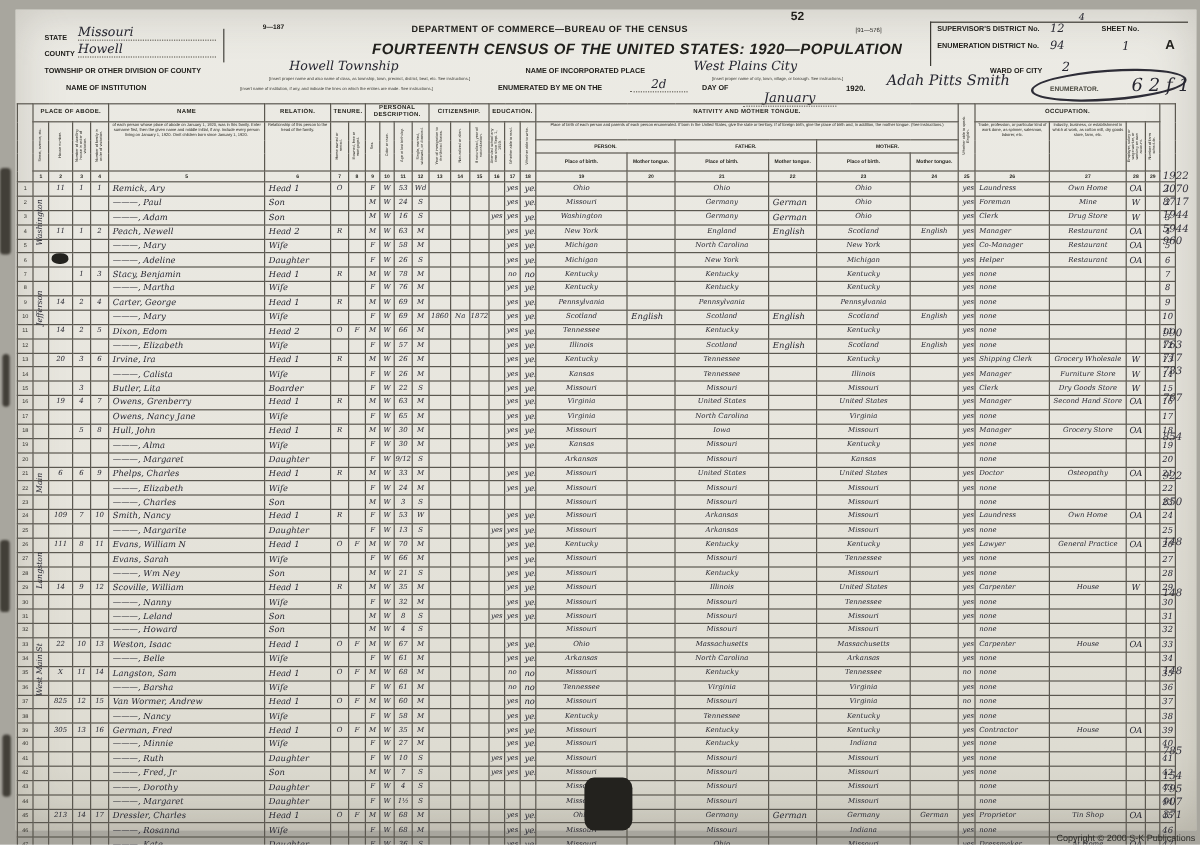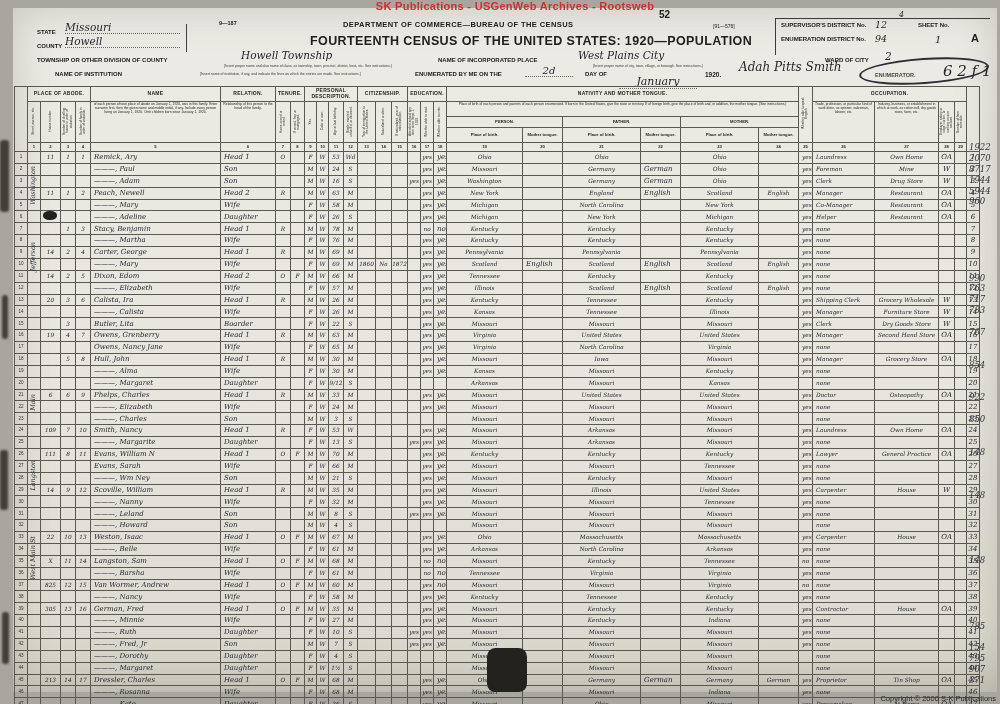--- a/index.html
+++ b/index.html
@@ -37,35 +37,34 @@
   .mnote{position:absolute;font-family:"DejaVu Serif",serif;font-style:italic;font-size:8.5px;color:#33323c;}
   .blot{position:absolute;background:#23221e;border-radius:45%;}
   .smudge{position:absolute;background:#423f38;filter:blur(1px);border-radius:3px;}
   .oval{position:absolute;border:2px solid #2e2d37;border-radius:50%;transform:rotate(-4deg);}
 </style>
 </head>
 <body>
 
 <div class="page">
 
-  <div class="watermark">SK Publications - USGenWeb Archives - Rootsweb</div>
 
   <div class="smudge" style="left:0;top:140px;width:9px;height:72px;"></div>
   <div class="smudge" style="left:2px;top:295px;width:6px;height:44px;"></div>
   <div class="smudge" style="left:0;top:450px;width:8px;height:60px;"></div>
   <div class="smudge" style="left:2px;top:612px;width:7px;height:52px;"></div>
 
   <div class="paper">
 
     <div>
       <span class="p b" style="left:206px;top:12px;font-size:5.5px;">9—187</span>
       <span class="p b" style="left:330px;top:12px;width:322px;text-align:left;font-size:7.5px;letter-spacing:.4px;">DEPARTMENT OF COMMERCE—BUREAU OF THE CENSUS</span>
       <span class="p b" style="left:646px;top:1px;font-size:10px;">52</span>
       <span class="p" style="left:700px;top:15px;font-size:5px;">[91—576]</span>
-      <span class="p b" style="left:297px;top:26px;width:420px;text-align:center;font-size:12.5px;letter-spacing:.4px;">FOURTEENTH CENSUS OF THE UNITED STATES: 1920—POPULATION</span>
+      <span class="p b" style="left:297px;top:26px;width:420px;text-align:center;font-size:12.5px;letter-spacing:.4px;font-style:italic;">FOURTEENTH CENSUS OF THE UNITED STATES: 1920—POPULATION</span>
       <span class="hw p" style="left:886px;top:2px;font-size:8px;">4</span>
 
       <span class="p b" style="left:24px;top:21px;font-size:6px;">STATE</span>
       <span class="hw p dot" style="left:52px;top:13px;font-size:10.5px;width:115px;">Missouri</span>
       <span class="p b" style="left:24px;top:35px;font-size:6px;">COUNTY</span>
       <span class="hw p dot" style="left:52px;top:27px;font-size:10.5px;width:115px;">Howell</span>
       <span class="p" style="left:172px;top:16px;width:1px;height:28px;border-right:1px solid #44423c;"></span>
 
       <span class="p" style="left:762px;top:10px;width:214px;height:36px;border-left:1px solid #3c3a34;border-top:1px solid #3c3a34;"></span>
       <span class="p b" style="left:768px;top:14px;font-size:6px;">SUPERVISOR'S DISTRICT No.</span>
@@ -613,21 +612,21 @@
             <td class="hwc"></td>
             <td class="numc"></td>
             <td class="hwc">12</td>
           </tr>
           <tr>
             <td class="numc">13</td>
             <td class="hwc"></td>
             <td class="hwc sm">20</td>
             <td class="hwc sm">3</td>
             <td class="hwc sm">6</td>
-            <td class="hwc lft">Calista, Ira</td>
+            <td class="hwc lft">Irvine, Ira</td>
             <td class="hwc lft">Head 1</td>
             <td class="hwc sm">R</td>
             <td class="hwc sm"></td>
             <td class="hwc sm">M</td>
             <td class="hwc sm">W</td>
             <td class="hwc sm">26</td>
             <td class="hwc sm">M</td>
             <td class="hwc sm"></td>
             <td class="hwc sm"></td>
             <td class="hwc sm"></td>

